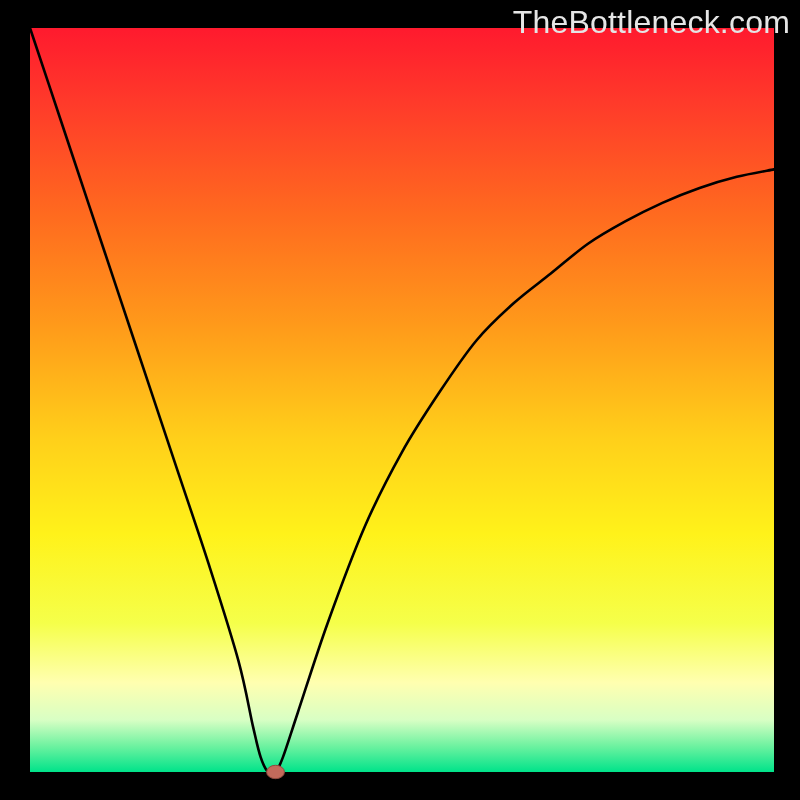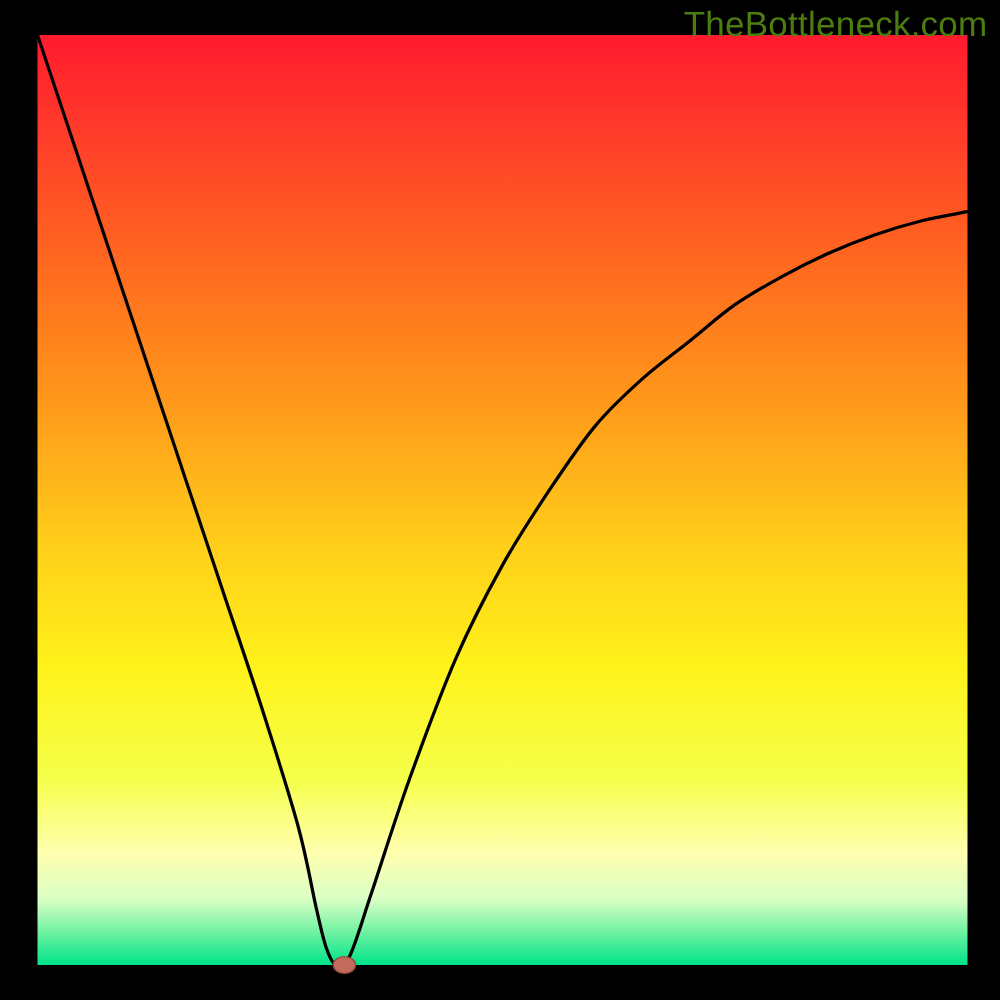--- a/index.html
+++ b/index.html
@@ -16,23 +16,23 @@
     height: 800px;
   }
   svg {
     display: block;
   }
   .watermark {
     position: absolute;
     top: 4px;
     right: 10px;
     font-family: Arial, Helvetica, sans-serif;
-    font-size: 28px;
+    font-size: 32px;
     font-weight: 400;
-    color: #4d7c0f;
+    color: #e5e5e5;
     letter-spacing: 0.2px;
     user-select: none;
   }
 </style>
 </head>
 <body>
 
 <div class="chart-wrap">
   <svg id="chart-svg" width="800" height="800" viewBox="0 0 800 800">
     <defs>

